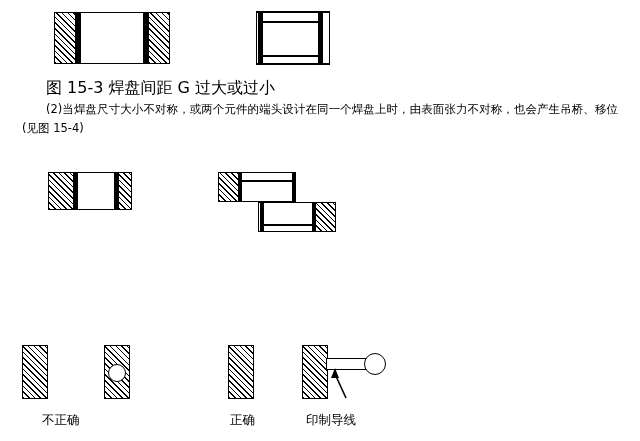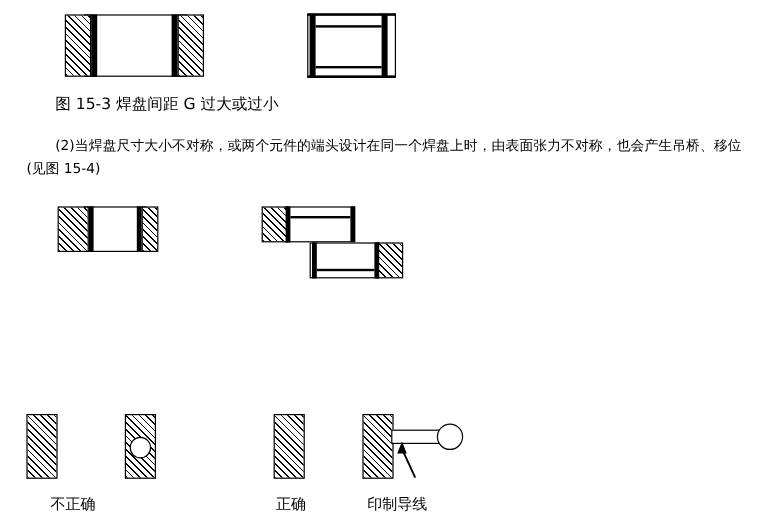--- a/index.html
+++ b/index.html
@@ -15,30 +15,29 @@
     position: relative;
     overflow: hidden;
   }
   .page {
     position: relative;
     width: 640px;
     height: 441px;
   }
   .fig-caption {
     position: absolute;
-    font-size: 13px;
+    font-size: 16px;
     color: #000;
     white-space: nowrap;
   }
   .para {
     position: absolute;
     font-size: 11.5px;
     line-height: 19px;
     color: #000;
-    margin-top: 12px;
   }
   .label {
     position: absolute;
     font-size: 12.5px;
     color: #000;
     white-space: nowrap;
   }
   
   .comp {
     position: absolute;

